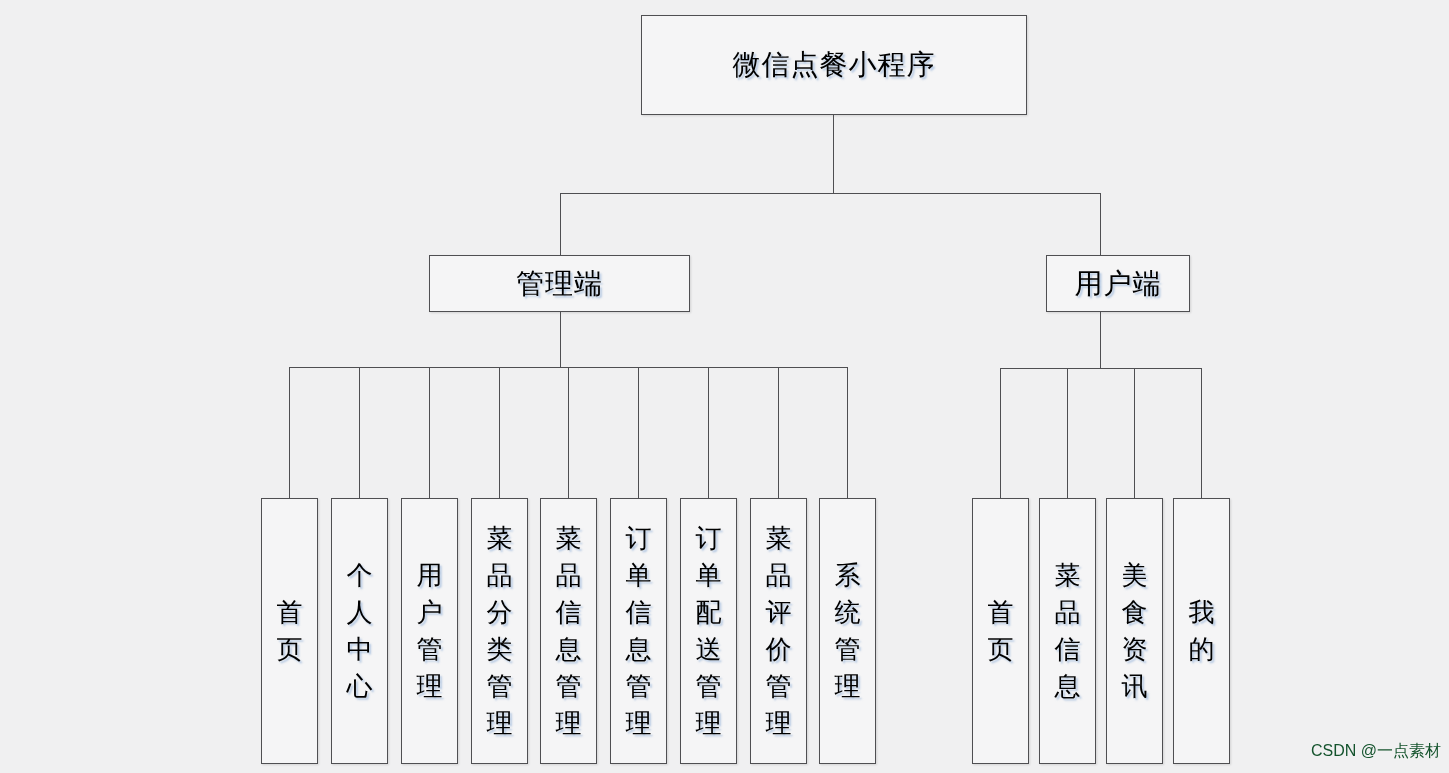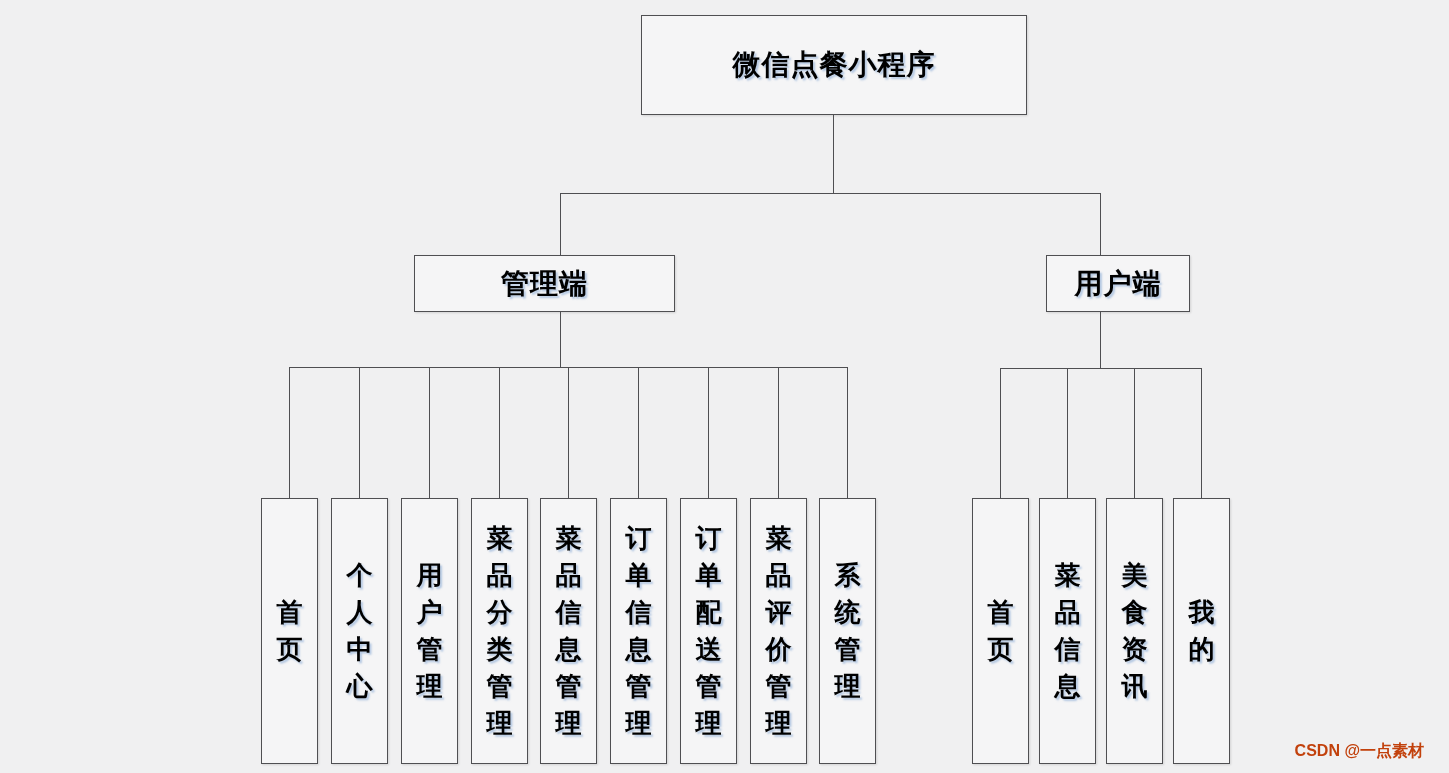--- a/index.html
+++ b/index.html
@@ -8,60 +8,59 @@
   }
   body {
     font-family: "Liberation Sans", "DejaVu Sans", sans-serif;
   }
   .canvas {
     position: relative;
     width: 1449px;
     height: 773px;
     background: #f0f0f1;
     overflow: hidden;
-    font-weight: bold;
   }
   .node {
     position: absolute;
     box-sizing: border-box;
     background: #f5f5f6;
     border: 1px solid #4f4f52;
     box-shadow: 1px 1px 2px rgba(0,0,0,0.12);
     display: flex;
     align-items: center;
     justify-content: center;
     color: #000;
     text-shadow: 2px 2px 2px rgba(145,175,215,0.65);
   }
   .node.root {
     left: 641px; top: 15px; width: 386px; height: 100px;
     font-size: 28px; letter-spacing: 1px;
   }
   .node.branch {
     font-size: 28px; letter-spacing: 1px;
   }
-  .node.branch.admin { left: 414px; top: 255px; width: 261px; height: 57px; }
+  .node.branch.admin { left: 429px; top: 255px; width: 261px; height: 57px; }
   .node.branch.user  { left: 1028px; top: 255px; width: 144px; height: 57px; margin-left: 18px; }
   .node.leaf {
     top: 498px; width: 57px; height: 266px;
     font-size: 26px; line-height: 37px;
     white-space: pre-line; text-align: center;
   }
   .line {
     position: absolute;
     background: #4f4f52;
   }
   .line.v { width: 1px; }
   .line.h { height: 1px; }
   .watermark {
     position: absolute;
-    right: 25px;
+    right: 8px;
     bottom: 11px;
     font-size: 16px;
-    color: #c2410c;
+    color: #14532d;
     text-shadow: none;
   }
 </style>
 </head>
 <body>
 
 <div class="canvas">
 
   <div class="node root">微信点餐小程序</div>
 

